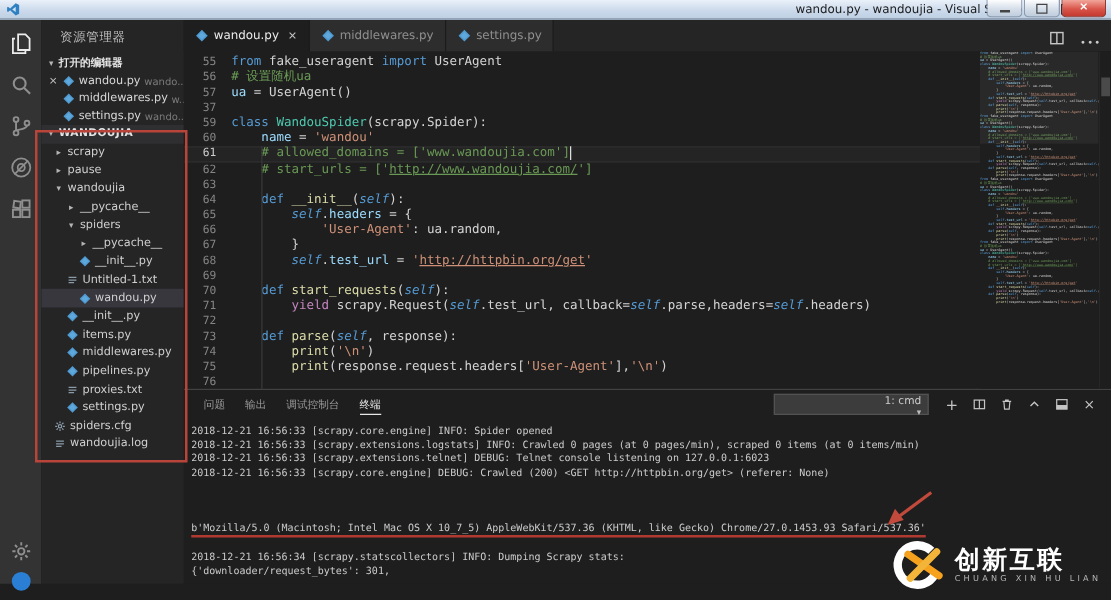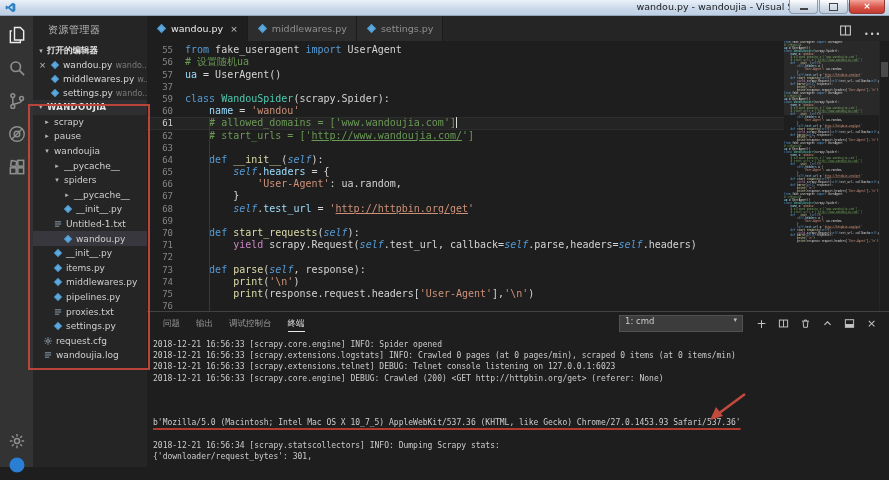--- a/index.html
+++ b/index.html
@@ -96,21 +96,21 @@
   .vscroll{width:9px;flex:none;position:relative;background:#1e1e1e;border-left:1px solid #262626;}
   .vthumb{position:absolute;left:1px;right:1px;top:21px;height:15px;background:#4a4a4a;}
 
   
   .panel{height:155px;flex:none;border-top:1px solid #424242;display:flex;flex-direction:column;background:#1e1e1e;}
   .panel-header{height:23px;flex:none;display:flex;align-items:center;padding:0 8px 0 8px;}
   .panel-tab{font-size:8.5px;color:#9a9a9a;padding:0 8px;height:100%;display:flex;align-items:center;position:relative;}
   .panel-tab.active{color:#e8e8e8;}
   .panel-tab.active::after{content:"";position:absolute;left:8px;right:8px;bottom:3px;height:1px;background:#e8e8e8;}
   .term-select{margin-left:auto;width:112px;height:15px;background:#3c3c3c;border:1px solid #525252;color:#cccccc;
-               font-size:8.5px;display:flex;align-items:flex-start;justify-content:space-between;padding:0 5px;}
+               font-size:8.5px;display:flex;align-items:flex-end;justify-content:space-between;padding:0 5px;flex-direction:column;}
   .term-select .caret{font-size:7px;color:#bbb;}
   .panel-actions{display:flex;align-items:center;gap:11px;margin-left:13px;padding-right:4px;color:#c5c5c5;}
   .pa-icon{width:11px;height:11px;display:flex;align-items:center;justify-content:center;font-size:11px;line-height:1;}
   .pa-icon svg{width:11px;height:11px;}
 
   .terminal{flex:1;padding:4px 0 0 6px;font-family:"DejaVu Sans Mono",monospace;font-size:8px;color:#cccccc;overflow:hidden;}
   .term-line{height:11.2px;line-height:11.2px;white-space:pre;}
   .term-line.red-underline{text-decoration:underline;text-decoration-color:#b03a30;text-decoration-thickness:2px;text-underline-offset:3px;}
 
   
@@ -339,21 +339,21 @@
             </span>
             <span>settings.py</span>
           </div>
           <div class="tree-row" style="padding-left: 10px;">
             <span class="ficon">
               <svg viewBox="0 0 16 16" fill="none" stroke="#8a9ba8" stroke-width="1.6">
                 <circle cx="8" cy="8" r="2.2"></circle>
                 <path d="M8 1.8v2.4M8 11.8v2.4M1.8 8h2.4M11.8 8h2.4M3.6 3.6l1.7 1.7M10.7 10.7l1.7 1.7M12.4 3.6l-1.7 1.7M5.3 10.7l-1.7 1.7"></path>
               </svg>
             </span>
-            <span>request.cfg</span>
+            <span>spiders.cfg</span>
           </div>
           <div class="tree-row" style="padding-left: 10px;">
             <span class="ficon">
               <svg viewBox="0 0 16 16" stroke="#8a9ba8" stroke-width="1.6" fill="none">
                 <path d="M3 4.5h10M3 8h10M3 11.5h7"></path>
               </svg>
             </span>
             <span>wandoujia.log</span>
           </div>
         </div>
@@ -591,14 +591,25 @@
       </div>
     </div>
   </div>
 
   <div class="anno-box"></div>
   <svg class="anno-arrow" width="48" height="36">
     <path d="M43 3 L16 23" stroke="#c14a3c" stroke-width="2.6" fill="none"></path>
     <path d="M8 29 L21 25 L14 16 Z" fill="#c14a3c"></path>
   </svg>
 
+  <div class="watermark">
+    <svg width="46" height="46" viewBox="0 0 48 48">
+      <circle cx="24" cy="24" r="16.5" fill="none" stroke="#ffffff" stroke-width="7" stroke-dasharray="82 22" transform="rotate(28 24 24)"></circle>
+      <path d="M16 15 L42 33" stroke="#f6a21d" stroke-width="6" stroke-linecap="round"></path>
+      <path d="M40 13 L18 35" stroke="#f2b53a" stroke-width="6" stroke-linecap="round"></path>
+    </svg>
+    <div class="wm-text">
+      <span class="wm-cn">创新互联</span>
+      <span class="wm-en">CHUANG XIN HU LIAN</span>
+    </div>
+  </div>
 
 </div>
 
 </body></html>

